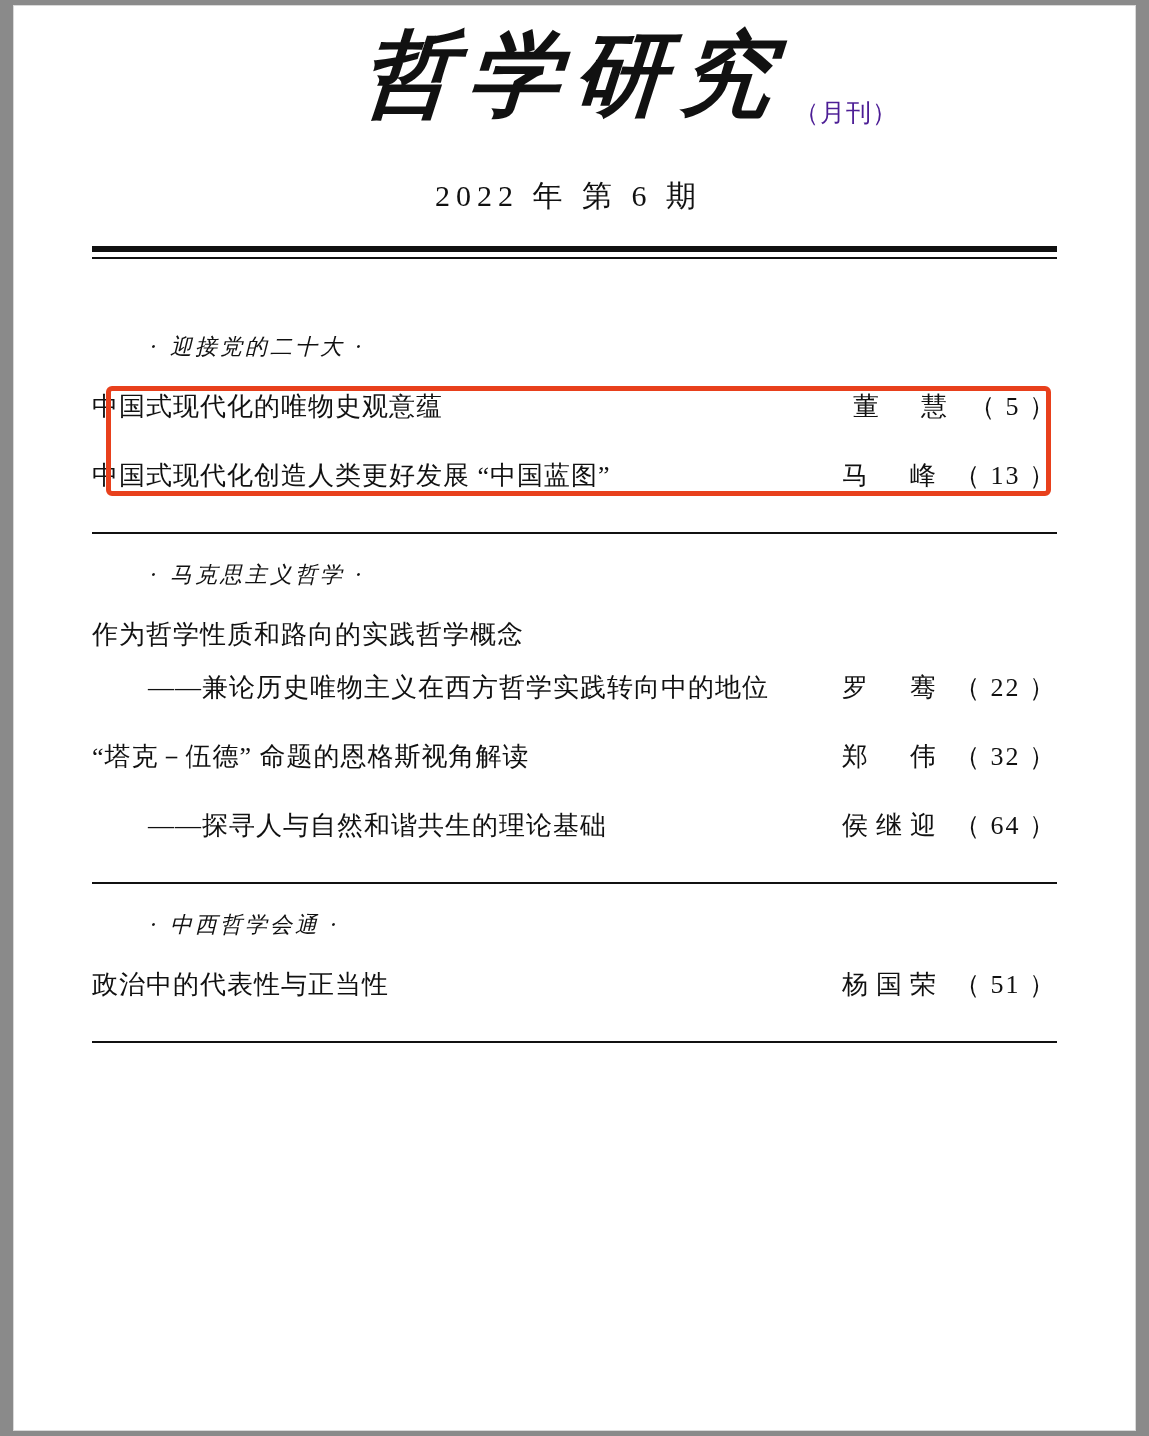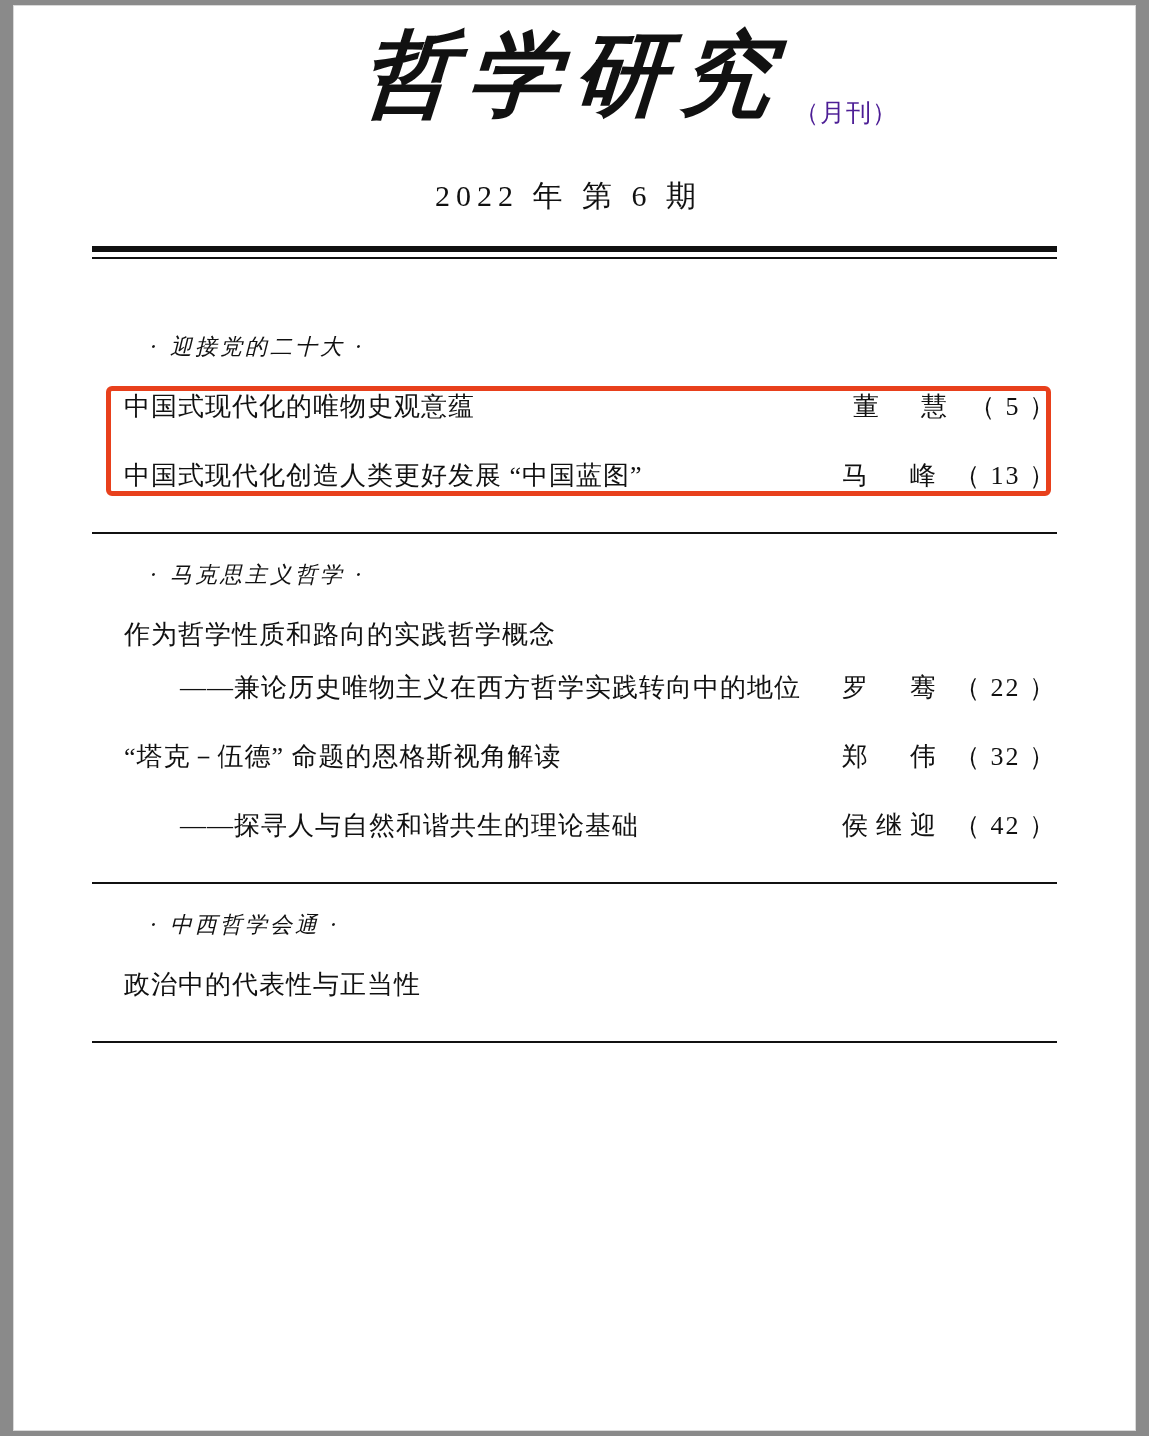--- a/index.html
+++ b/index.html
@@ -98,21 +98,20 @@
     font-style: italic;
   }
   .entry {
     display: flex;
     align-items: flex-start;
     justify-content: space-between;
     padding: 17px 0 17px 0;
     font-size: 26px;
     color: #111;
     letter-spacing: 1px;
-    margin-left: 32px;
   }
   .entry .title {
     white-space: nowrap;
     overflow: hidden;
   }
   .entry .right {
     display: flex;
     align-items: baseline;
     white-space: nowrap;
   }
@@ -214,31 +213,35 @@
         <div class="right">
           <span class="author">郑　伟</span>
           <span class="page-no">（ 32 ）</span>
         </div>
       </div>
 
       <div class="entry cont">
         <div class="title">——探寻人与自然和谐共生的理论基础</div>
         <div class="right">
           <span class="author">侯继迎</span>
-          <span class="page-no">（ 42 ）</span>
+          <span class="page-no">（ 64 ）</span>
         </div>
       </div>
 
       <div class="divider"></div>
     </div>
 
     <div class="section">
       <div class="section-head">· 中西哲学会通 ·</div>
 
       <div class="entry">
         <div class="title">政治中的代表性与正当性</div>
+        <div class="right">
+          <span class="author">杨国荣</span>
+          <span class="page-no">（ 51 ）</span>
+        </div>
       </div>
 
       <div class="divider"></div>
     </div>
 
   </div>
 </div>
 
 </body></html>

